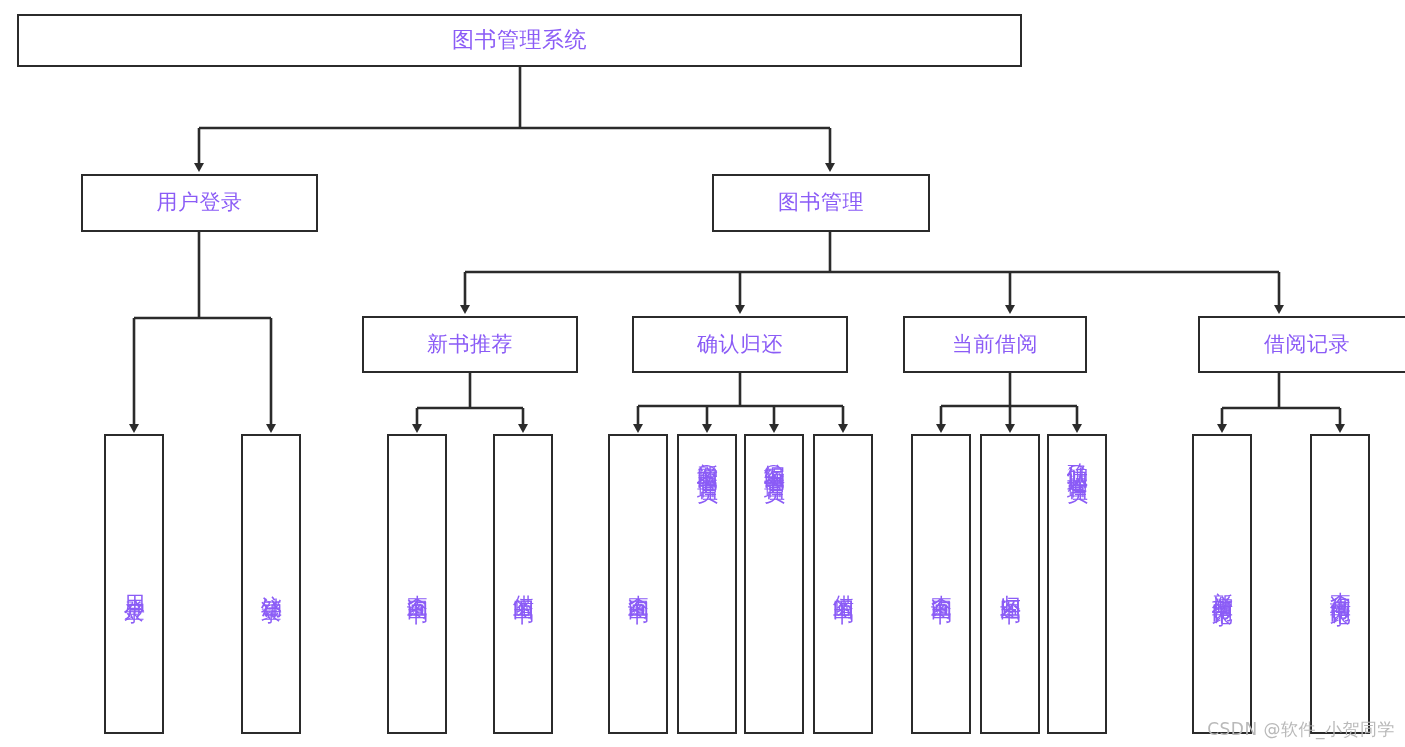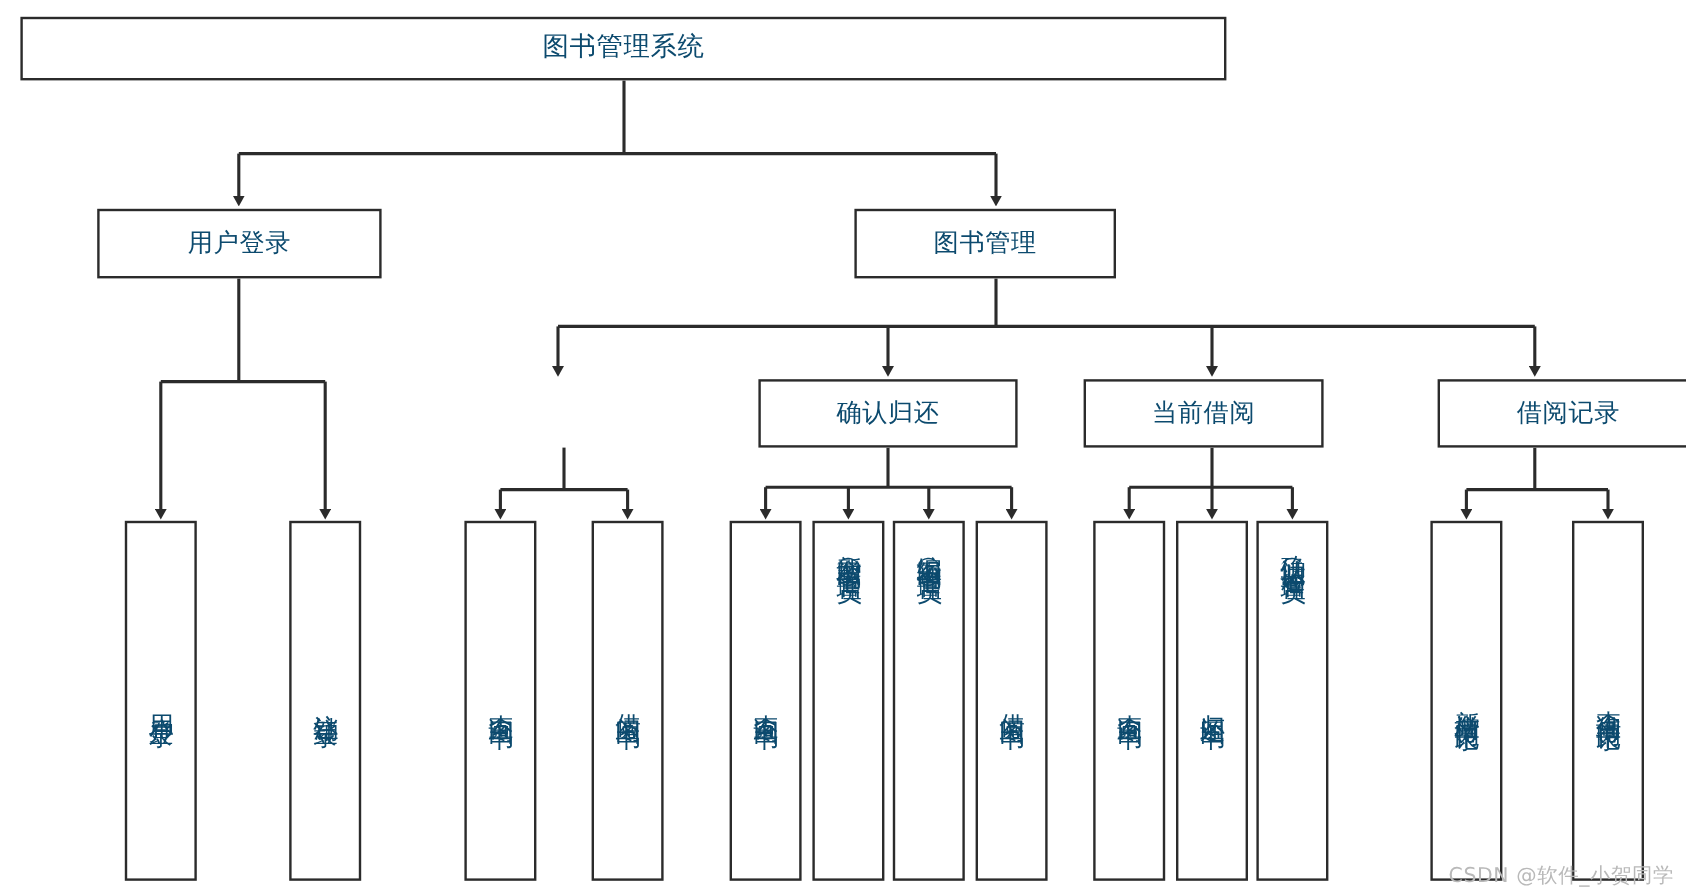--- a/index.html
+++ b/index.html
@@ -27,21 +27,21 @@
     pointer-events: none;
   }
   .node {
     position: absolute;
     box-sizing: border-box;
     background: #ffffff;
     border: 2px solid #2b2b2b;
     display: flex;
     align-items: center;
     justify-content: center;
-    color: #0c4a6e;
+    color: #8b5cf6;
   }
   .node .label {
     display: block;
     text-align: center;
     line-height: 1.12;
     white-space: nowrap;
   }
   
   .node.horiz .label {
     font-size: 21px;
@@ -141,26 +141,29 @@
   </div>
 
   <div class="node horiz" style="left:81px; top:174px; width:237px; height:58px;">
     <span class="label">用户登录</span>
   </div>
 
   <div class="node horiz" style="left:712px; top:174px; width:218px; height:58px;">
     <span class="label">图书管理</span>
   </div>
 
+  <div class="node horiz" style="left:362px; top:316px; width:216px; height:57px;">
+    <span class="label">新书推荐</span>
+  </div>
 
   <div class="node horiz" style="left:632px; top:316px; width:216px; height:57px;">
     <span class="label">确认归还</span>
   </div>
 
-  <div class="node horiz" style="left:903px; top:316px; width:200px; height:57px;">
+  <div class="node horiz" style="left:903px; top:316px; width:184px; height:57px;">
     <span class="label">当前借阅</span>
   </div>
 
   <div class="node horiz" style="left:1170px; top:316px; width:218px; height:57px;margin-left:28px;">
     <span class="label">借阅记录</span>
   </div>
 
   <div class="node vert mid" style="left:104px; top:434px; width:60px; height:300px;">
     <span class="label">用户登录</span>
   </div>

